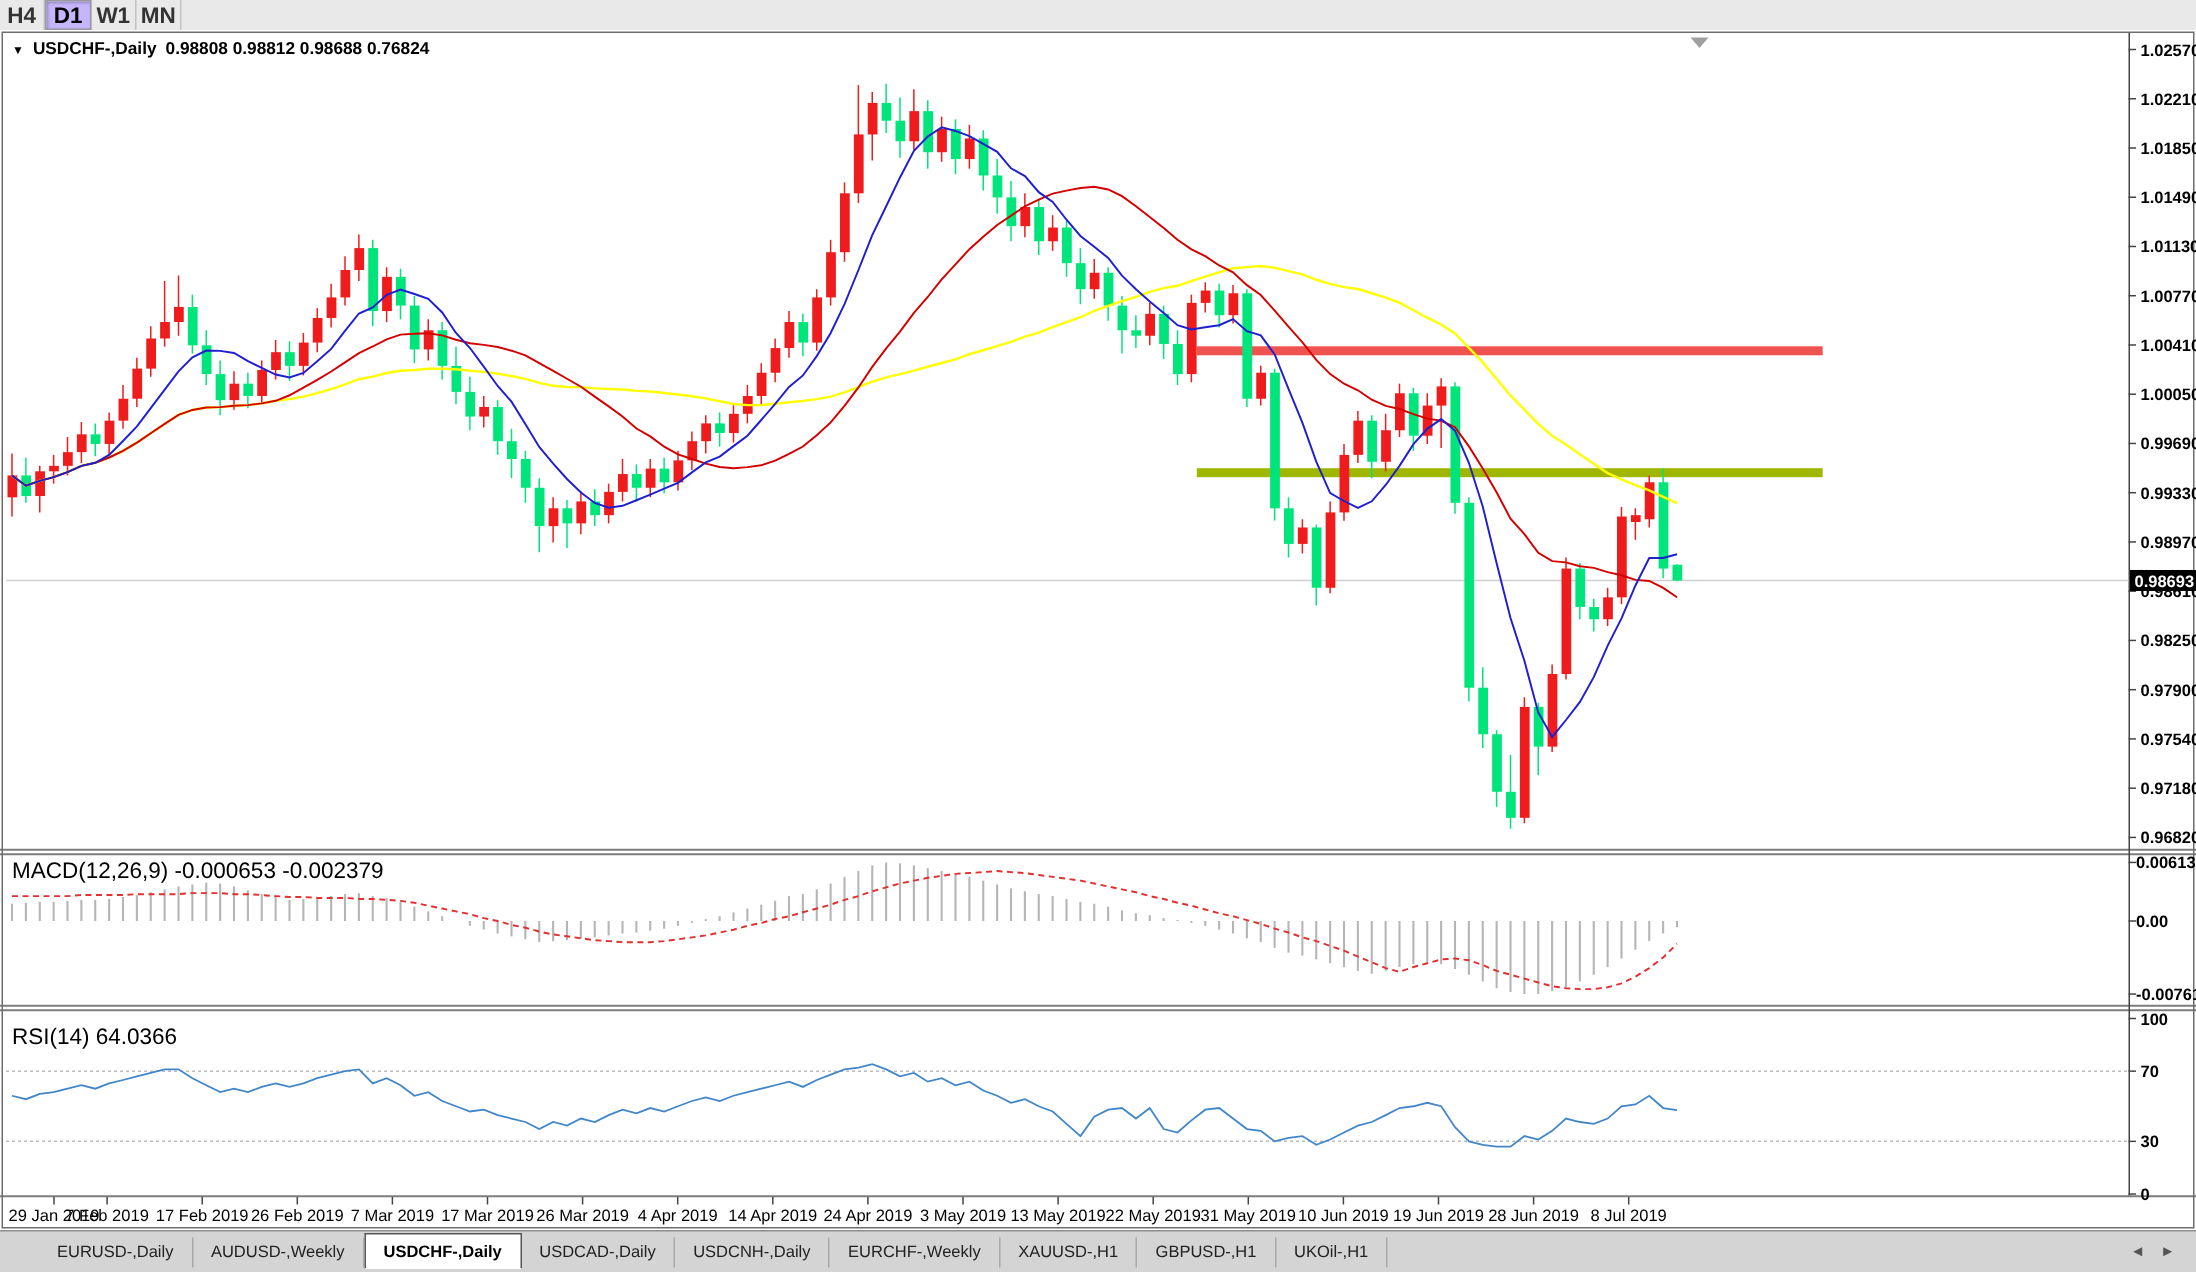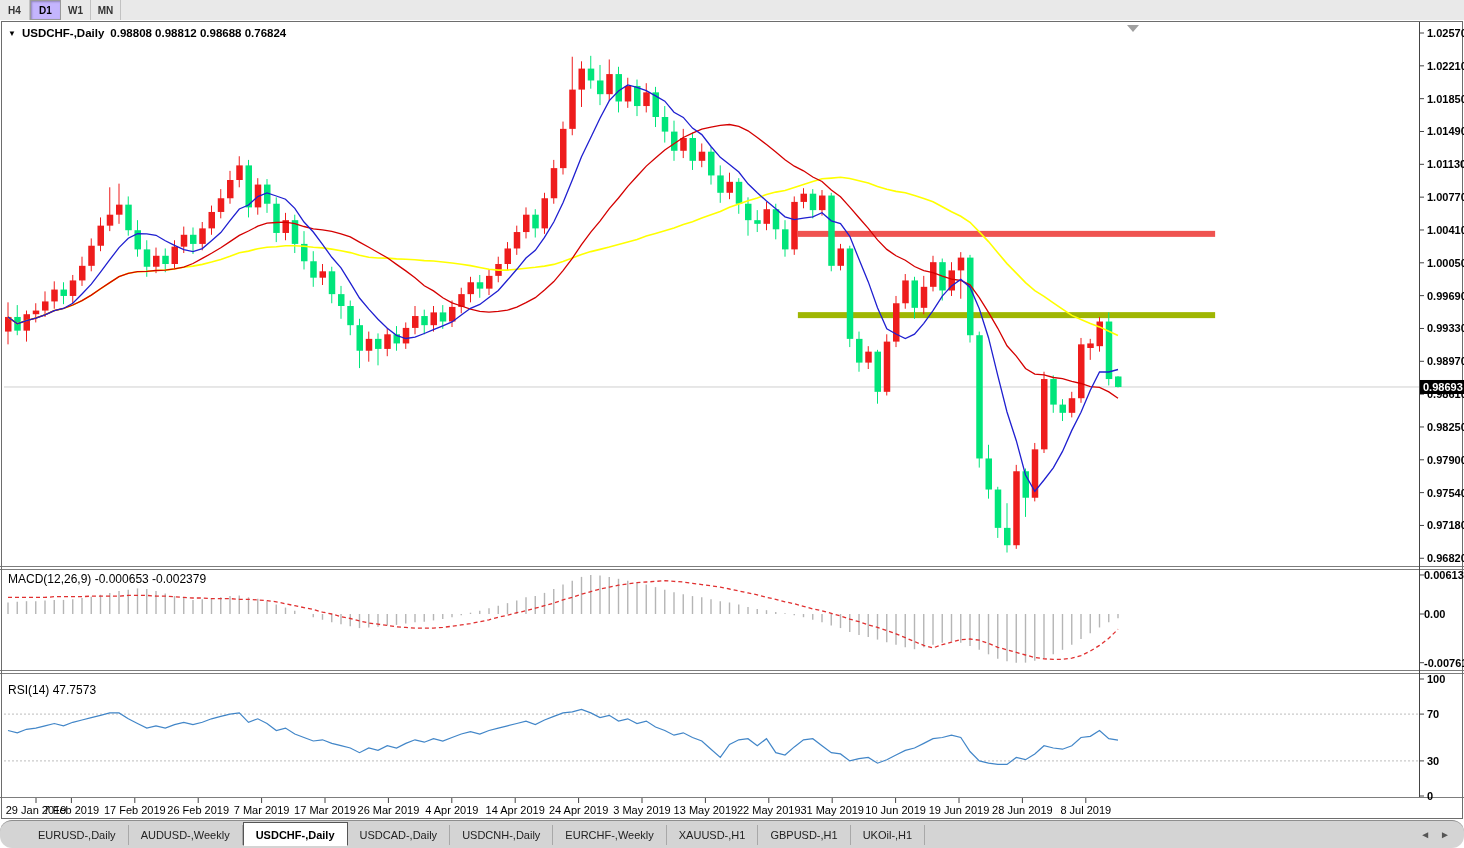--- a/index.html
+++ b/index.html
@@ -2,35 +2,35 @@
 <html><head>
 <meta charset="utf-8">
 <style>
   html,body{margin:0;padding:0;}
   body{width:1464px;height:848px;overflow:hidden;background:#fff;position:relative;
        font-family:"Liberation Sans", sans-serif;}
   
   .toolbar{position:absolute;top:0;left:0;width:1464px;height:20px;background:#e9e9e9;
            border-bottom:1px solid #a5a5a5;display:flex;align-items:stretch;}
   .tfbtn{width:29px;display:flex;align-items:center;justify-content:center;
-         font-size:10px;font-weight:bold;color:#333;border-right:1px solid #c2c2c2;
+         font-size:15px;font-weight:bold;color:#333;border-right:1px solid #c2c2c2;
          cursor:pointer;background:transparent;}
   .tfbtn.active{background:#c4b5fd;border:1px solid #9a9a9a;border-right:1px solid #9a9a9a;
                 box-shadow:inset 1px 1px 2px rgba(0,0,0,.25);color:#000;}
   
   .chart-area{position:absolute;top:20px;left:0;width:1464px;height:800px;background:#fff;}
   #chart-svg{position:absolute;top:0;left:0;}
-  .overlay-label{position:absolute;font-size:12px;color:#000;white-space:pre;pointer-events:none;}
+  .overlay-label{position:absolute;font-size:15px;color:#000;white-space:pre;pointer-events:none;}
   .chart-title{top:7px;left:8px;font-size:11.5px;font-weight:bold;display:flex;gap:6px;align-items:center;}
   .chart-title .dd{font-size:8px;color:#000;}
   .macd-label{top:552px;left:8px;}
   .rsi-label{top:663px;left:8px;}
   
   .tabbar{position:absolute;top:820px;left:0;width:1464px;height:28px;background:#d4d4d4;
-          border-top:1px solid #8e8e8e;display:flex;align-items:center;padding-left:26px;box-sizing:border-box;border-radius:12px;}
+          border-top:1px solid #8e8e8e;display:flex;align-items:center;padding-left:26px;box-sizing:border-box;}
   .tab{font-size:11px;color:#222;padding:4px 12px;cursor:pointer;position:relative;
        border-right:1px solid #a8a8a8;white-space:nowrap;}
   .tab.active{background:#fff;font-weight:bold;border:1px solid #555;border-bottom:1px solid #fff;
               margin-top:-2px;padding-top:6px;color:#000;}
   .tab-arrows{margin-left:auto;margin-right:14px;display:flex;gap:10px;}
   .tab-arrow{font-size:10px;color:#555;cursor:pointer;}
 </style>
 </head>
 <body>
 
@@ -527,21 +527,21 @@
         <line x1="1085.8" y1="778" x2="1085.8" y2="783" stroke="#444"></line>
         <text x="1085.8" y="794" fill="#000" text-anchor="middle">8 Jul 2019</text>
       </g>
     </svg>
   <div class="overlay-label chart-title">
     <span class="dd">▼</span>
     <span>USDCHF-,Daily</span>
     <span>0.98808 0.98812 0.98688 0.76824</span>
   </div>
   <div class="overlay-label macd-label">MACD(12,26,9) -0.000653 -0.002379</div>
-  <div class="overlay-label rsi-label">RSI(14) 47.7573</div>
+  <div class="overlay-label rsi-label">RSI(14) 64.0366</div>
 </div>
 
 <div class="tabbar" id="tabbar">
     <div class="tab">EURUSD-,Daily</div>
     <div class="tab">AUDUSD-,Weekly</div>
     <div class="tab active">USDCHF-,Daily</div>
     <div class="tab">USDCAD-,Daily</div>
     <div class="tab">USDCNH-,Daily</div>
     <div class="tab">EURCHF-,Weekly</div>
     <div class="tab">XAUUSD-,H1</div>

